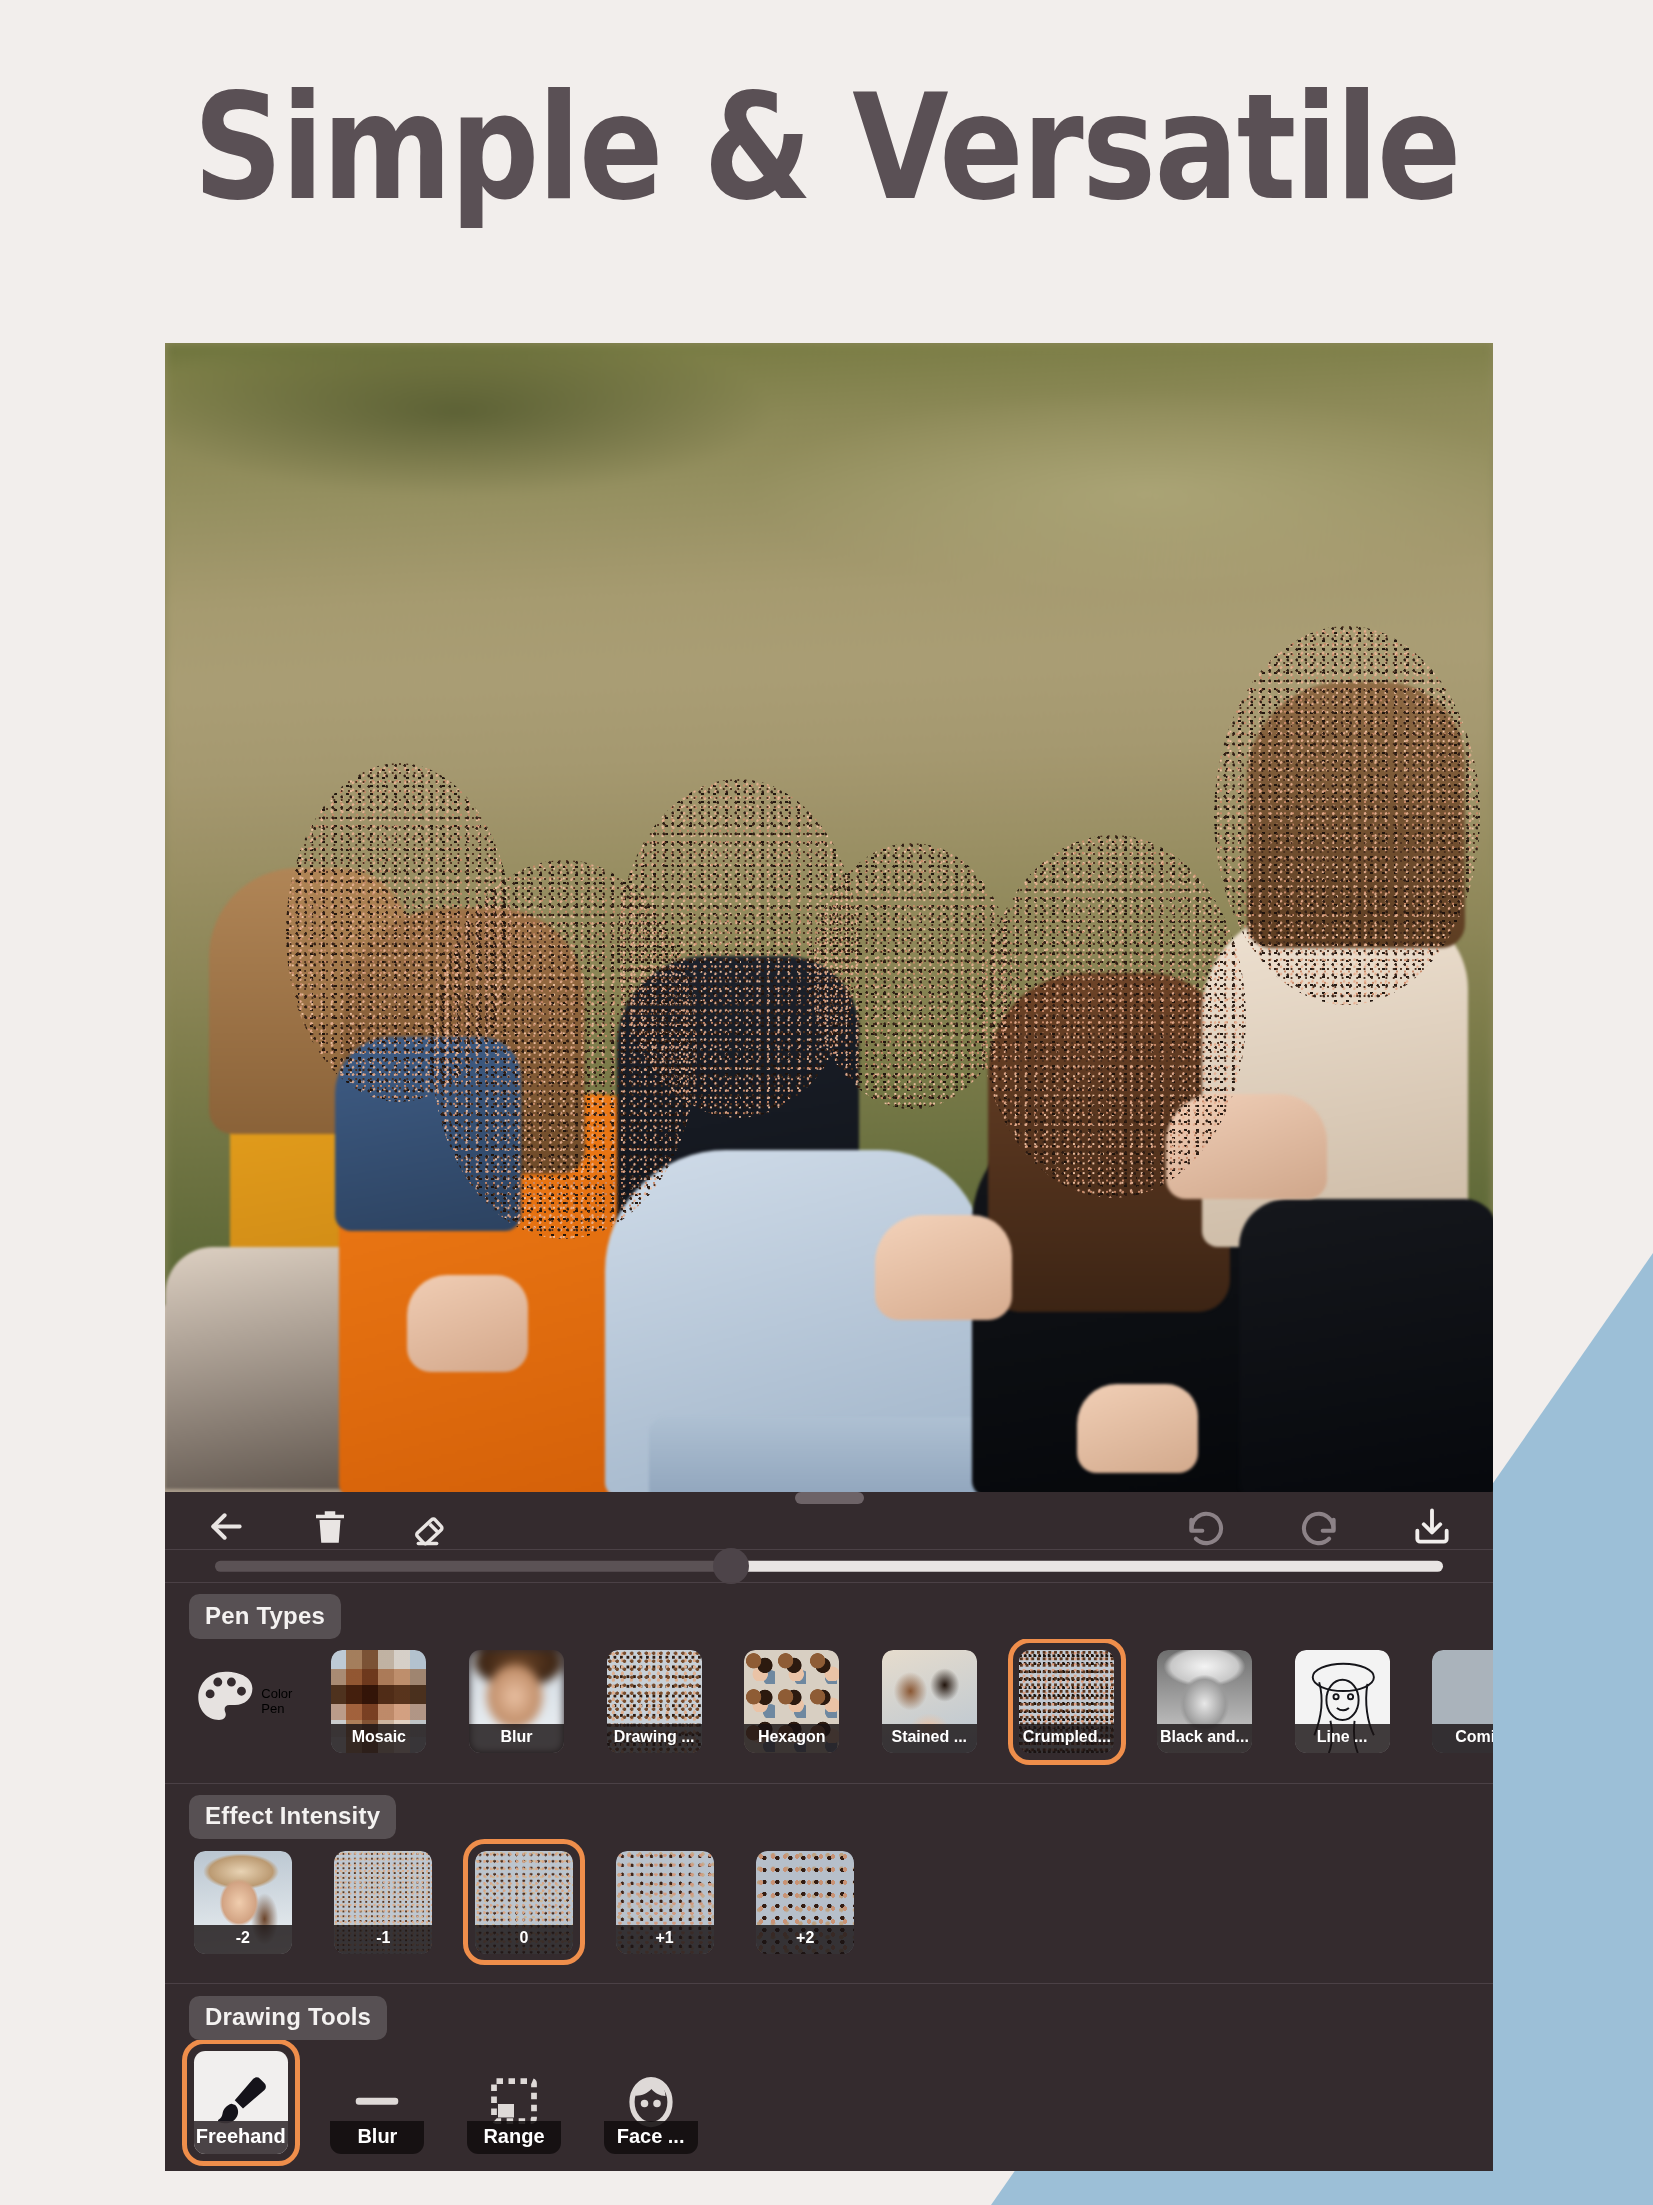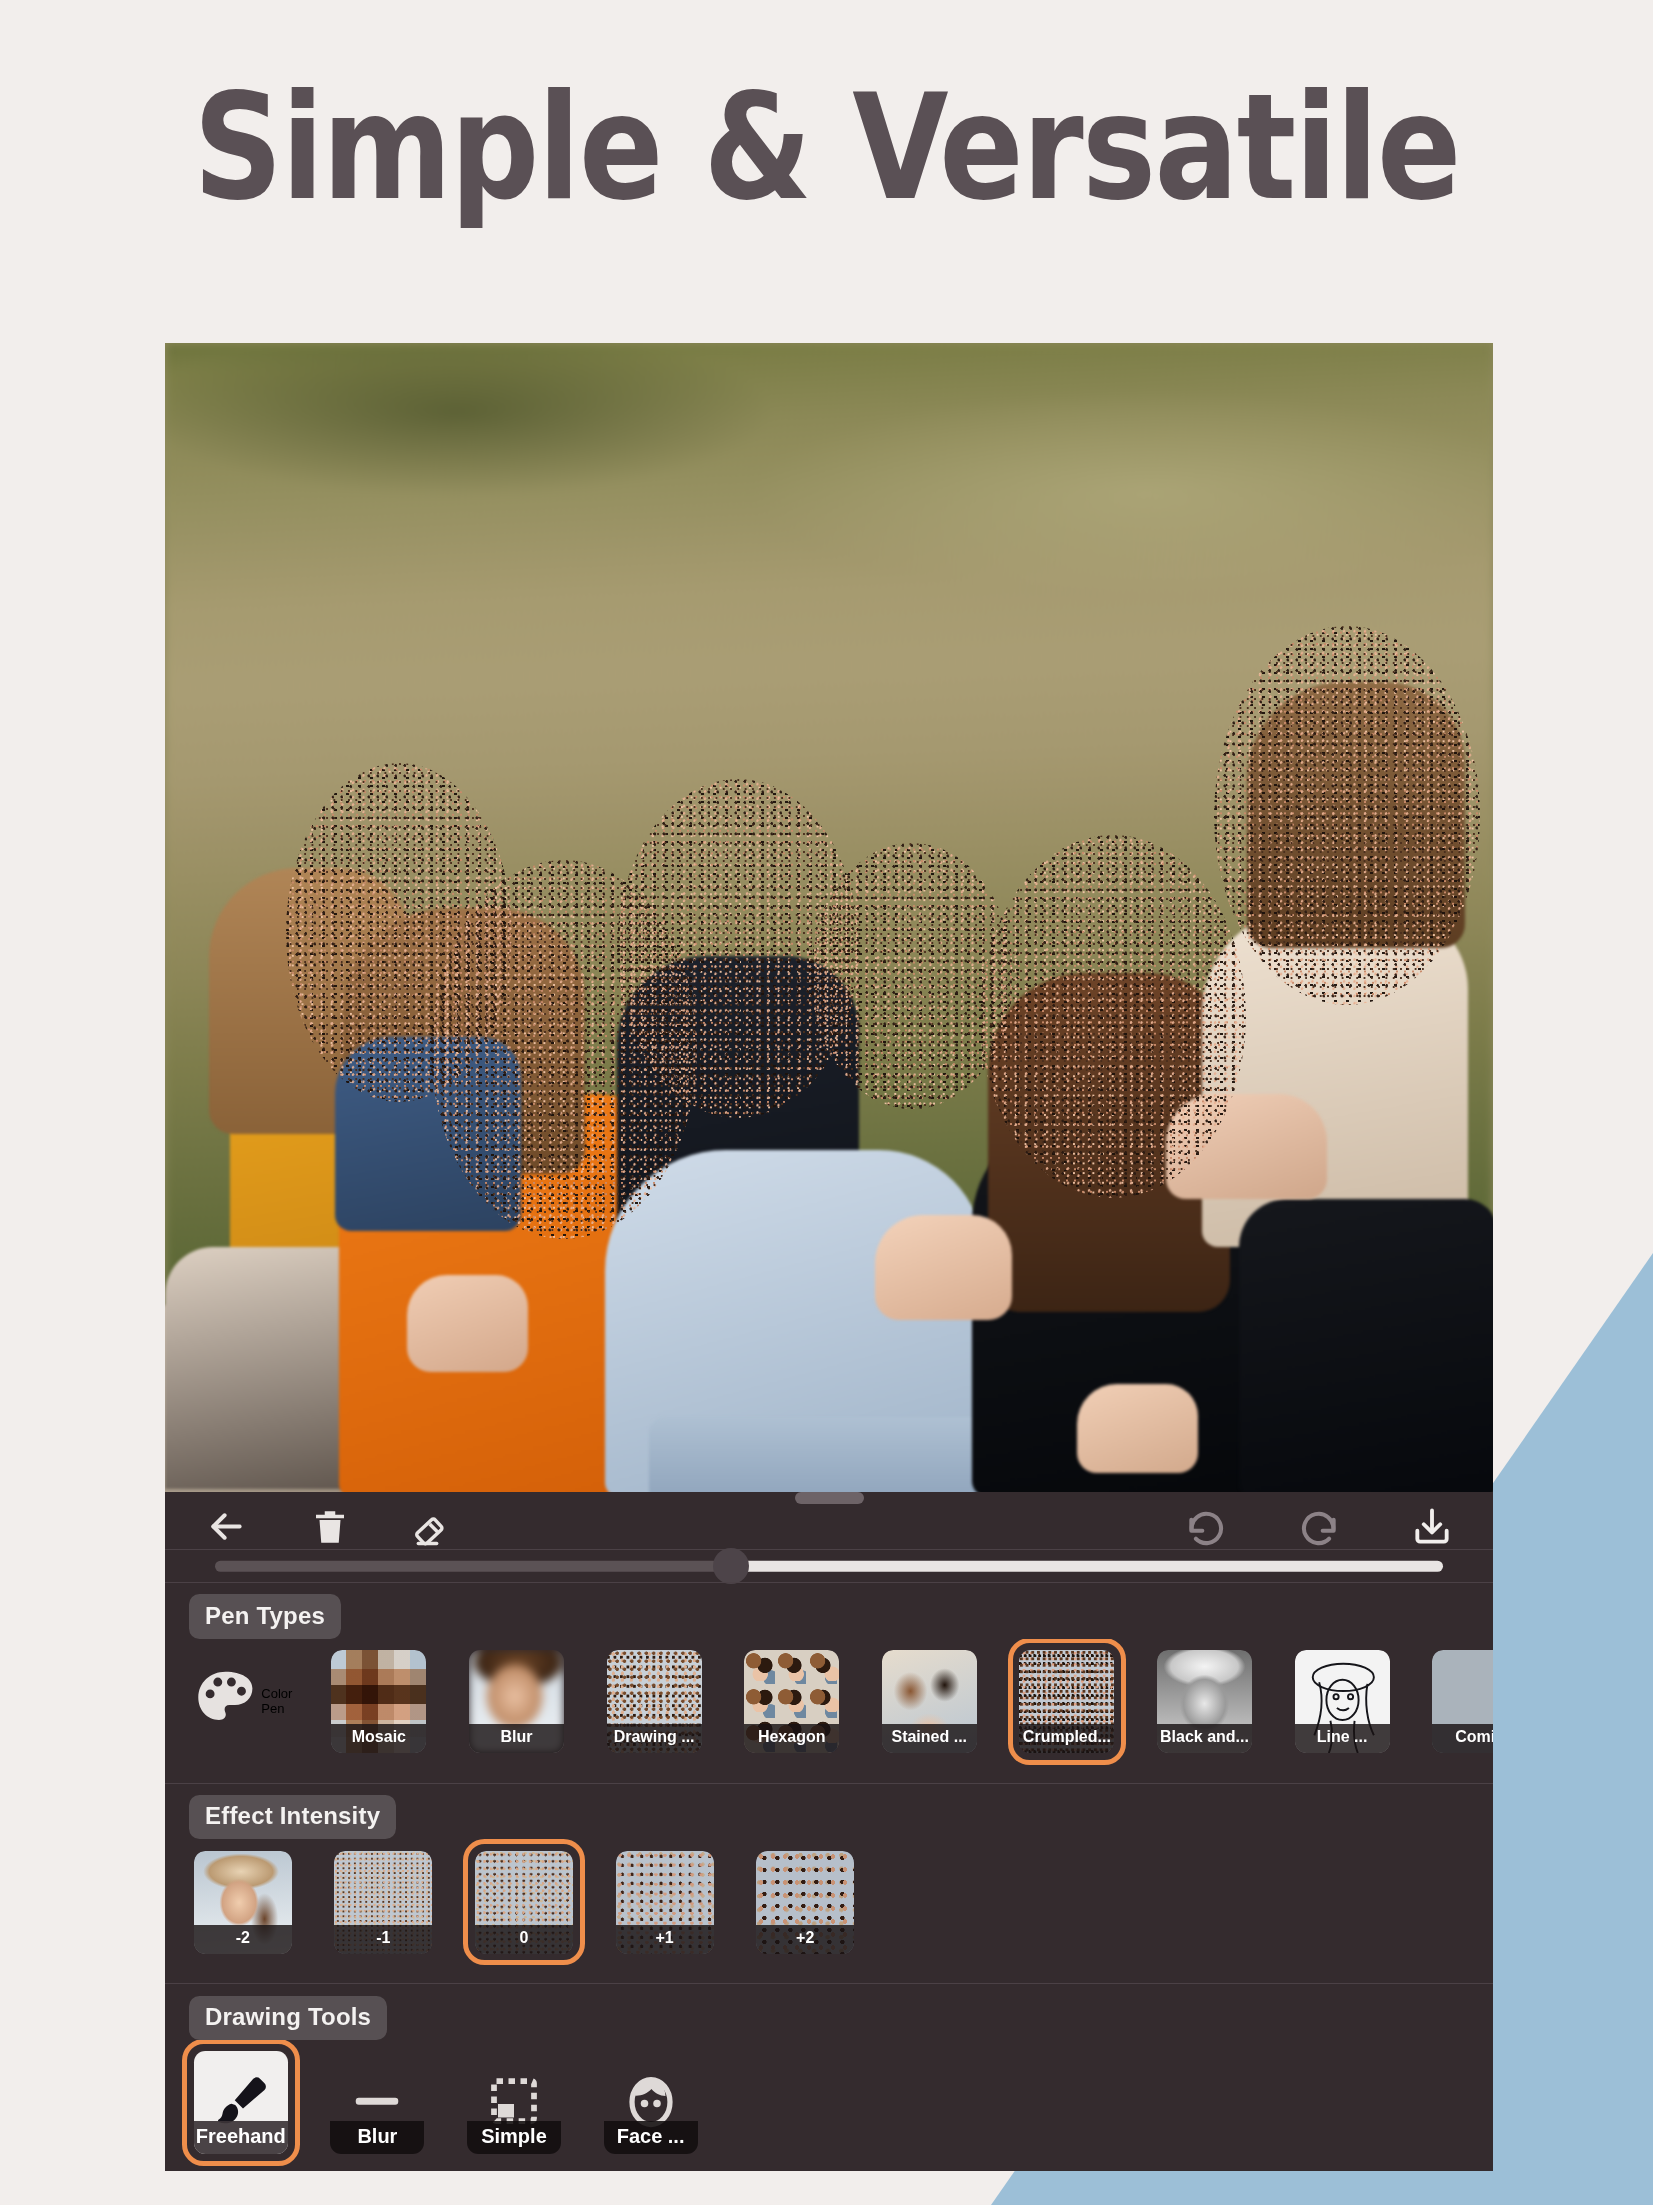--- a/index.html
+++ b/index.html
@@ -548,21 +548,21 @@
         </div>
 
         <div class="tile-wrap">
           <div class="tool">
             <span>
               <svg width="60" height="60" viewBox="0 0 24 24" fill="none">
                 <rect x="4" y="4" width="16" height="16" rx="1" stroke="#ded9d7" stroke-width="2.3" stroke-dasharray="2.6 2.2"></rect>
                 <rect x="5.6" y="13.2" width="6.4" height="5.4" fill="#ded9d7"></rect>
               </svg>
             </span>
-            <div class="cap">Simple</div>
+            <div class="cap">Range</div>
           </div>
         </div>
 
         <div class="tile-wrap">
           <div class="tool">
             <span>
               <svg width="60" height="60" viewBox="0 0 24 24">
                 <ellipse cx="12" cy="12.4" rx="7.6" ry="9" fill="none" stroke="#ded9d7" stroke-width="2.1"></ellipse>
                 <path d="M12 3.6c-4.2 0-6.6 2.6-6.8 6.2 2.6.3 5.2-.7 7-2.6 1.3 1.7 3.4 2.7 5.6 2.8C17.6 6 15.7 3.6 12 3.6z" fill="#ded9d7"></path>
                 <circle cx="9.4" cy="13" r="1.5" fill="#ded9d7"></circle>

